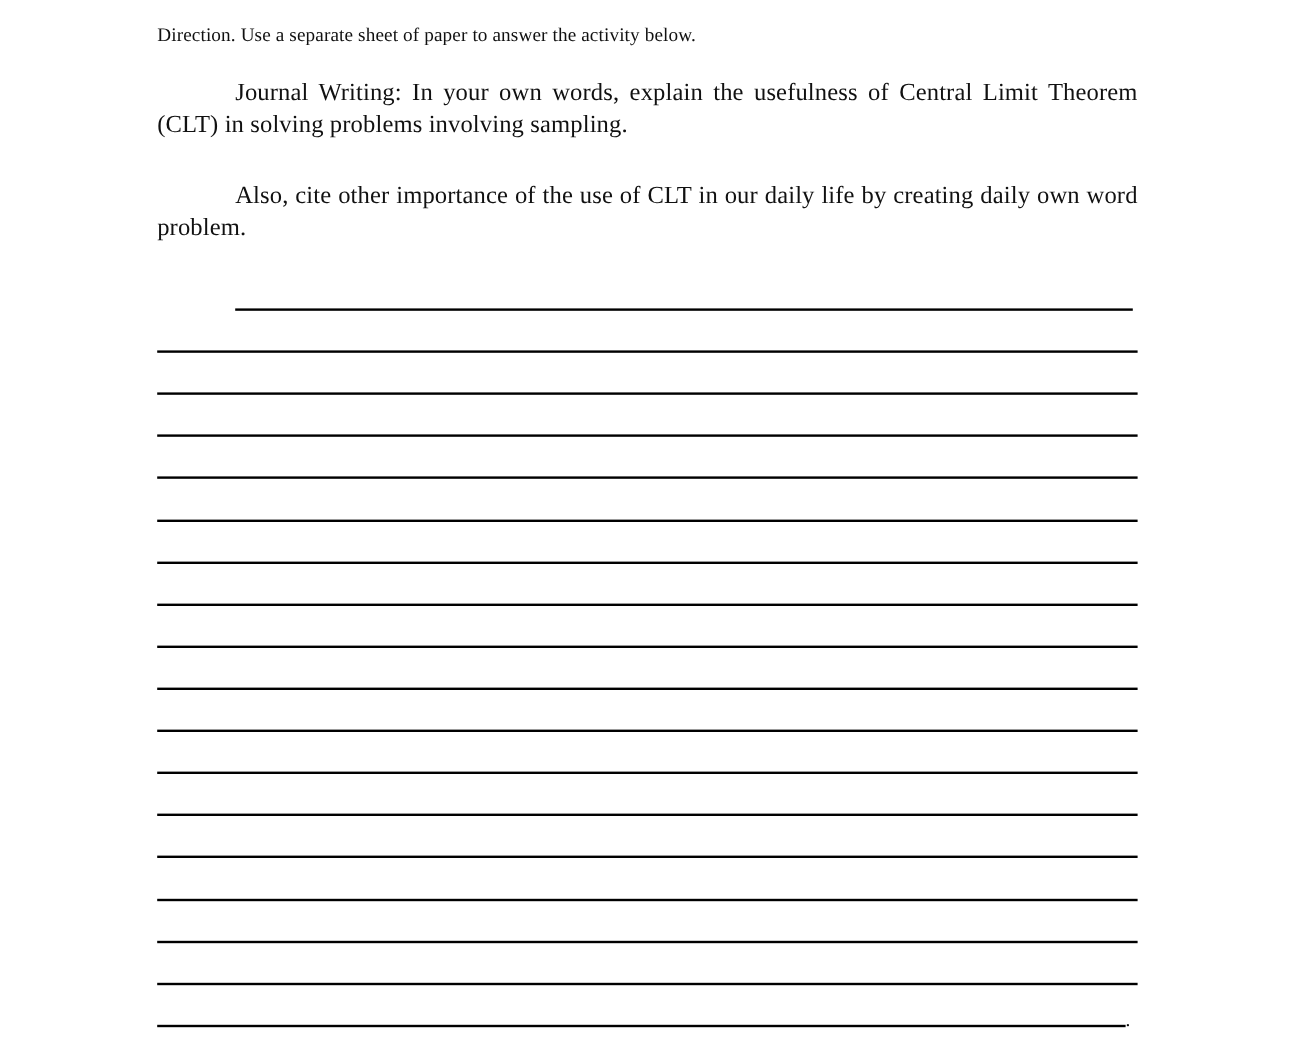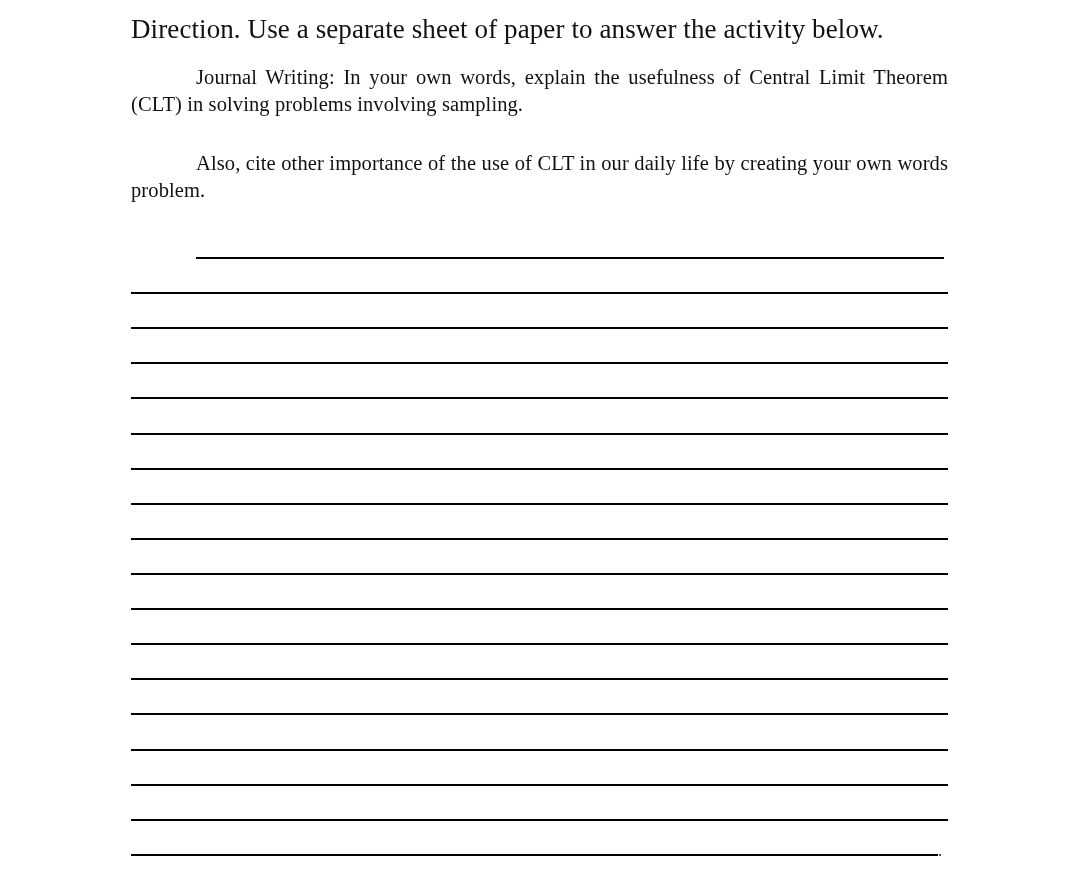--- a/index.html
+++ b/index.html
@@ -17,41 +17,41 @@
     }
     .text {
       position: absolute;
       left: 131px;
       width: 817px;
       font-size: 18.5px;
       line-height: 27px;
       letter-spacing: 0.1px;
       margin: 0;
     }
-    .p-direction { top: 16px; font-family: "Liberation Serif", serif; font-size: 27px; }
+    .p-direction { top: 16px; font-family: "Liberation Serif", serif; font-size: 16px; }
     .p-journal { top: 64px; text-align: justify; text-indent: 65px; font-family: "Liberation Serif", serif; font-size: 20.5px; }
     .p-also { top: 150px; text-align: justify; text-indent: 65px; font-family: "Liberation Serif", serif; font-size: 20.5px; }
     .rule {
       position: absolute;
       height: 2px;
       background: #000000;
     }
     .end-mark {
       position: absolute;
       font-family: "Liberation Serif", serif;
       font-size: 16px;
       line-height: 16px;
     }
   </style>
 </head>
 <body>
 
 <p class="text p-direction">Direction. Use a separate sheet of paper to answer the activity below.</p>
 <p class="text p-journal">Journal Writing: In your own words, explain the usefulness of Central Limit Theorem (CLT) in solving problems involving sampling.</p>
-<p class="text p-also">Also, cite other importance of the use of CLT in our daily life by creating your own words problem.</p>
+<p class="text p-also">Also, cite other importance of the use of CLT in our daily life by creating daily own word problem.</p>
 
 <div>
   <div class="rule" style="top:257px; left:196px; width:748px;"></div>
   <div class="rule" style="top:292px; left:131px; width:817px;"></div>
   <div class="rule" style="top:327px; left:131px; width:817px;"></div>
   <div class="rule" style="top:362px; left:131px; width:817px;"></div>
   <div class="rule" style="top:397px; left:131px; width:817px;"></div>
   <div class="rule" style="top:433px; left:131px; width:817px;"></div>
   <div class="rule" style="top:468px; left:131px; width:817px;"></div>
   <div class="rule" style="top:503px; left:131px; width:817px;"></div>

